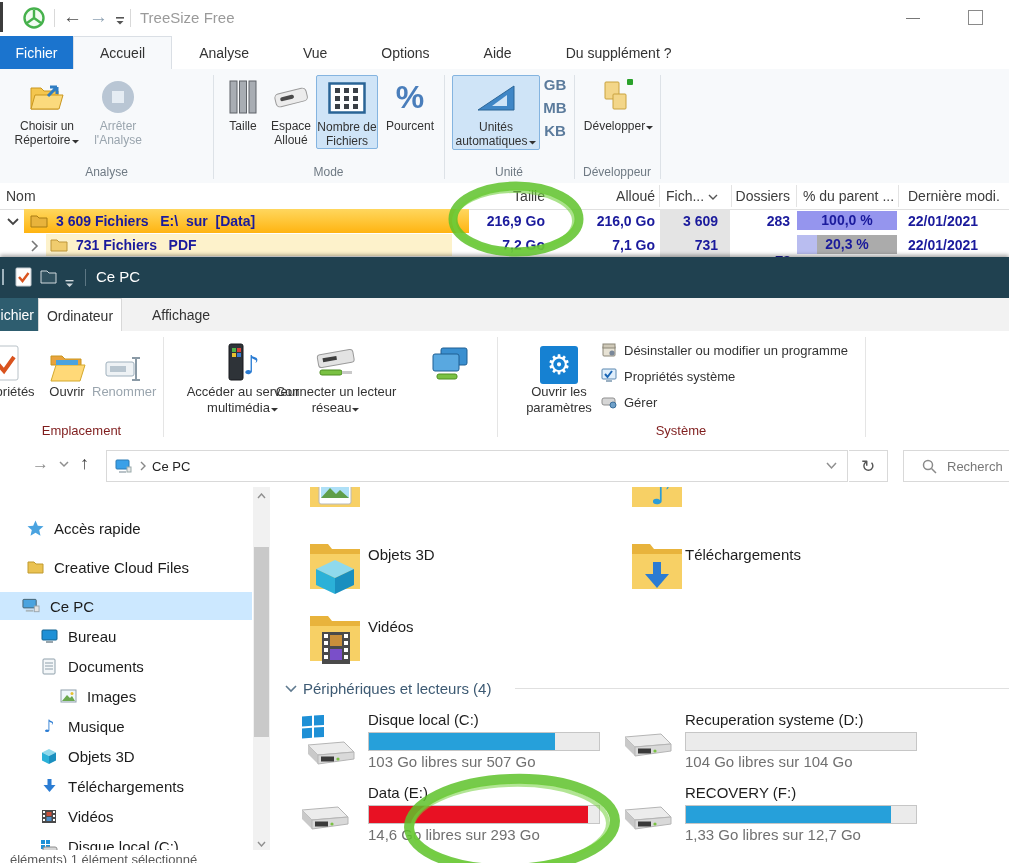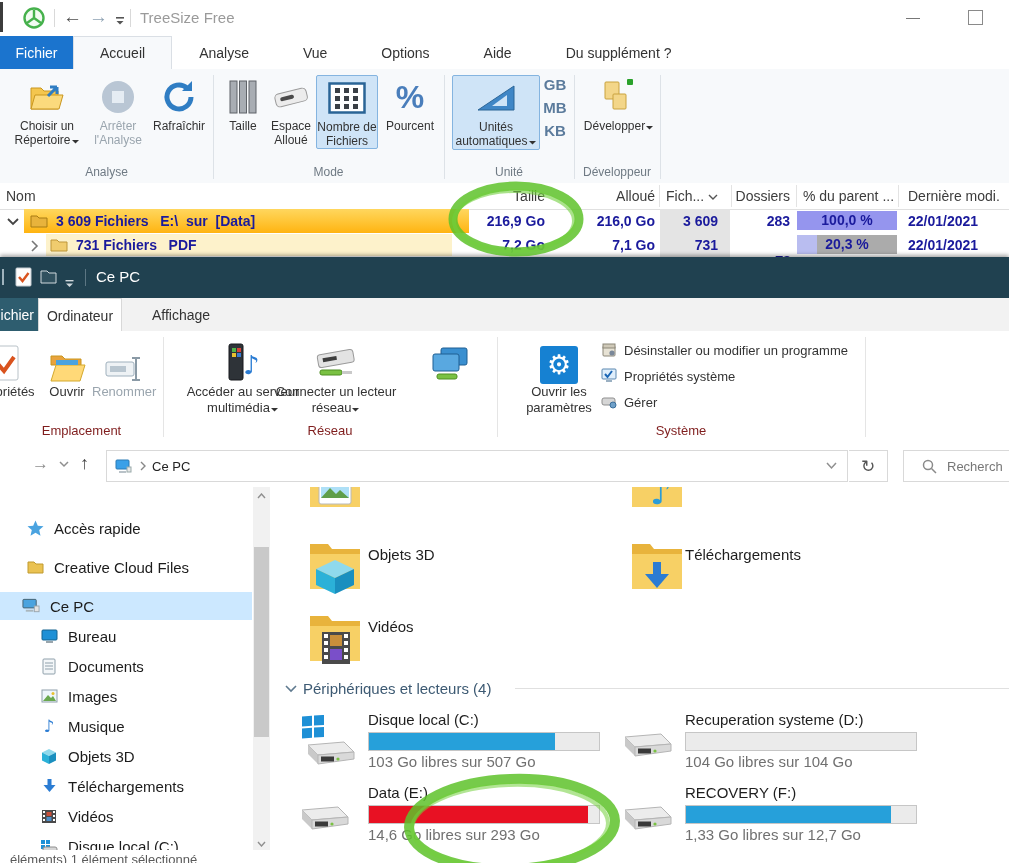--- a/index.html
+++ b/index.html
@@ -139,29 +139,20 @@
           </svg></span>
     </div>
     <div class="rbtn grayed" style="left:90px;width:56px;">
       <div class="ric">
         <svg width="36" height="36" viewBox="0 0 36 36">
             <circle cx="18" cy="18" r="16" fill="#b9c6d4"></circle>
             <rect x="12" y="12" width="12" height="12" fill="#e5ecf3"></rect>
           </svg>
       </div>
       <span>Arrêter l'Analyse</span>
-    </div>
-    <div class="rbtn" style="left:148px;width:62px;">
-      <div class="ric">
-        <svg width="36" height="36" viewBox="0 0 36 36">
-            <path d="M30 18 a12 12 0 1 1 -4.2 -9.2" fill="none" stroke="#2f7dc3" stroke-width="5"></path>
-            <path d="M31 2 v10 h-10 z" fill="#2f7dc3"></path>
-          </svg>
-      </div>
-      <span>Rafraîchir</span>
     </div>
     <div class="ts-gdiv" style="left:213px;"></div>
     <div class="ts-group-label" style="left:0;width:213px;">Analyse</div>
 
     <div class="rbtn" style="left:220px;width:46px;">
       <div class="ric">
         <svg width="30" height="36" viewBox="0 0 30 36">
             <rect x="2" y="2" width="7" height="32" fill="#a8adb3" stroke="#5f6368"></rect>
             <rect x="11.5" y="2" width="7" height="32" fill="#a8adb3" stroke="#5f6368"></rect>
             <rect x="21" y="2" width="7" height="32" fill="#a8adb3" stroke="#5f6368"></rect>
@@ -398,21 +389,20 @@
     <div class="xbtn" style="left:368px;width:162px;">
       <div class="ric">
         <svg width="48" height="40" viewBox="0 0 48 40">
             <rect x="16" y="4" width="26" height="17" rx="2" fill="#3a8fd0" stroke="#1f5f93"></rect>
             <rect x="8" y="10" width="26" height="17" rx="2" fill="#59a8e0" stroke="#1f5f93"></rect>
             <rect x="12" y="30" width="20" height="5" rx="2" fill="#7ac143" stroke="#4f8f22"></rect>
           </svg>
       </div>
     </div>
     <div class="ex-gdiv" style="left:497px;"></div>
-    <div class="ex-group-label" style="left:163px;width:334px;">Réseau</div>
 
     <div class="xbtn" style="left:516px;width:86px;">
       <div class="ric">
         <div style="width:38px;height:38px;background:#1681d2;border-radius:3px;display:flex;align-items:center;justify-content:center;">
             <span style="color:#fff;font-size:27px;font-family:'DejaVu Sans',sans-serif;">⚙</span>
           </div>
       </div>
       <span>Ouvrir les paramètres</span>
     </div>
     <div class="sysitem" style="top:8px;">
@@ -526,21 +516,21 @@
             <rect x="1" y="1" width="12" height="15" rx="1" fill="#f4f7f9" stroke="#8fa0ab"></rect>
             <g stroke="#8fa0ab">
               <line x1="3" y1="5" x2="11" y2="5"></line>
               <line x1="3" y1="8" x2="11" y2="8"></line>
               <line x1="3" y1="11" x2="11" y2="11"></line>
             </g>
           </svg>
         </span>
       <span>Documents</span>
     </div>
-    <div class="side-item" style="top:195px;padding-left:40px;width:212px;">
+    <div class="side-item" style="top:195px;padding-left:59px;width:212px;">
       <span class="ic">
           <svg width="17" height="14" viewBox="0 0 17 14">
             <rect x="1" y="1" width="15" height="12" fill="#eef6fb" stroke="#8fa0ab"></rect>
             <polygon points="2,12 7,6 10,9 12,7 15,12" fill="#6aa84f"></polygon>
             <circle cx="12" cy="4.5" r="1.5" fill="#e8c12f"></circle>
           </svg>
         </span>
       <span>Images</span>
     </div>
     <div class="side-item" style="top:225px;padding-left:40px;width:212px;">

